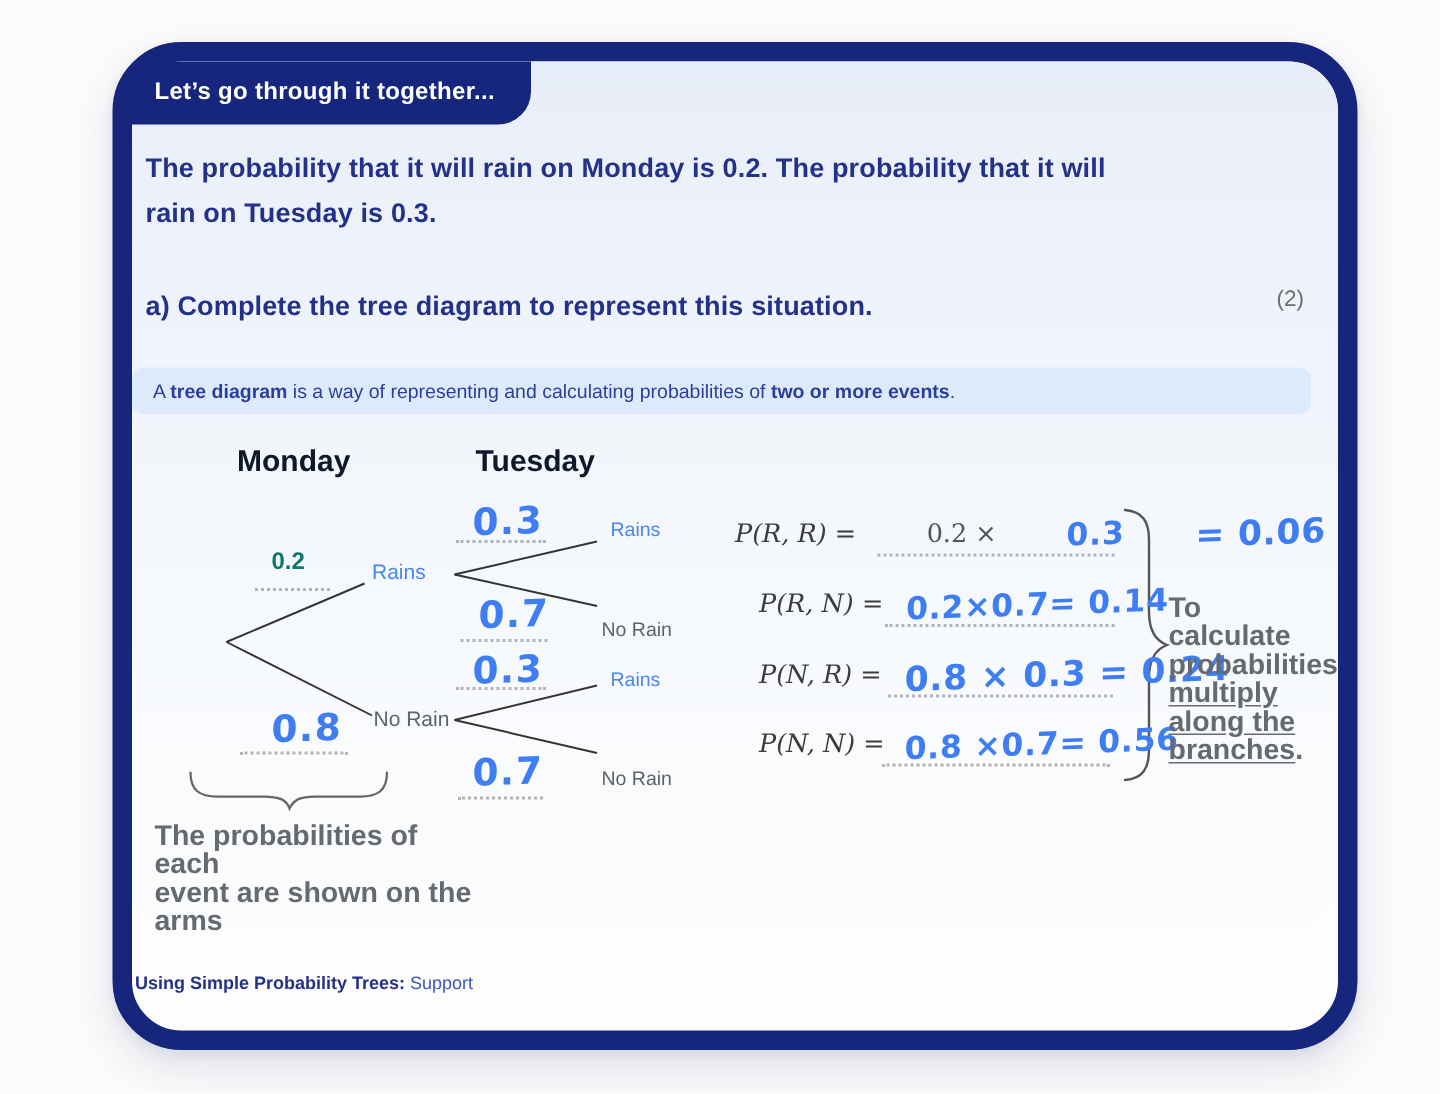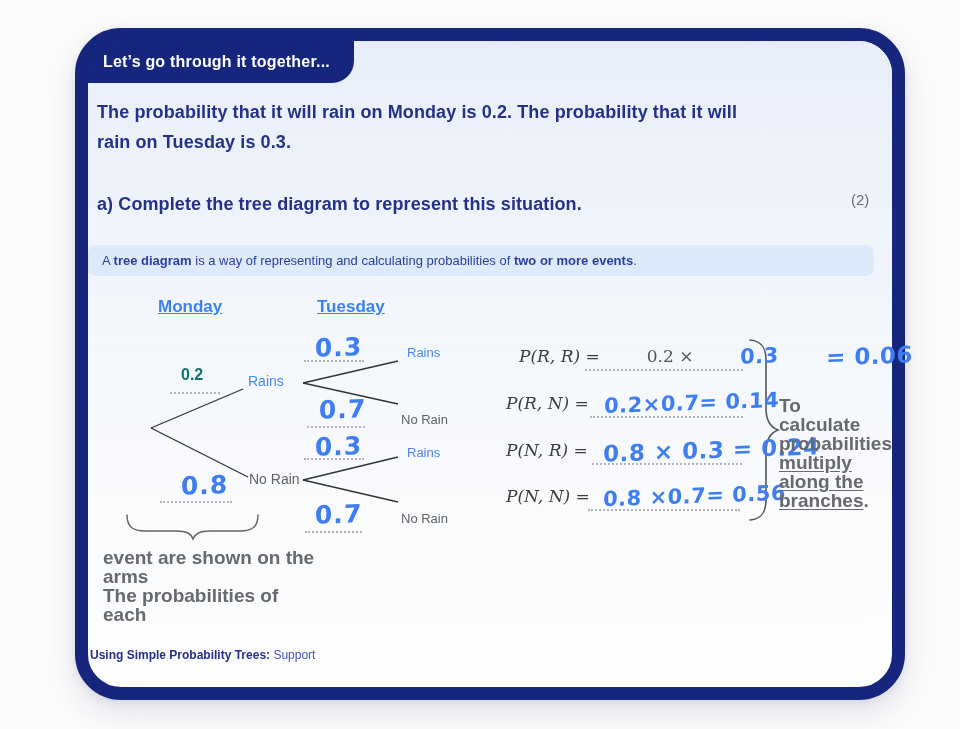--- a/index.html
+++ b/index.html
@@ -21,21 +21,21 @@
   
   .q{left:97px;color:#233189;font-size:18px;font-weight:600;line-height:30px;letter-spacing:.1px;}
   .marks{left:851px;top:191px;color:#6d6d6d;font-size:15px;}
 
   
   .banner{left:88px;top:245px;width:772px;height:31px;background:#ddeafc;border-radius:8px;
           display:flex;align-items:center;padding-left:14px;font-size:13px;color:#2a3f9d;}
   .banner b{font-weight:bold;text-align:right;}
 
   
-  .colhead{font-size:17px;font-weight:bold;color:#3b82f6;text-decoration:underline;}
+  .colhead{font-size:20px;font-weight:bold;color:#0f172a;}
   .prob-typed{font-size:16px;font-weight:bold;color:#0f766e;}
   .lbl-blue{color:#4a86f0;}
   .lbl-gray{color:#5f6368;}
   .lbl14{font-size:14px;}
   .lbl13{font-size:13px;}
   .blank{border-bottom:2px dotted #b3b3b3;height:0;}
   .hand{color:#3f7df2;font-weight:bold;display:inline-block;transform:rotate(-2deg) skewX(-3deg);
         letter-spacing:1px;font-family:"DejaVu Sans",sans-serif;}
   .hand26{font-size:25px;}
 
@@ -111,25 +111,25 @@
 
   <div class="abs hand hand26" style="left:315px;top:432px;">0.3</div>
   <div class="abs blank" style="left:304px;top:458px;width:60px;"></div>
   <div class="abs lbl-blue lbl13" style="left:407px;top:445px;">Rains</div>
 
   <div class="abs hand hand26" style="left:315px;top:500px;">0.7</div>
   <div class="abs blank" style="left:305px;top:531px;width:57px;"></div>
   <div class="abs lbl-gray lbl13" style="left:401px;top:511px;">No Rain</div>
 
   <div class="abs note" style="left:103px;top:548px;width:220px;">
+    <div>The probabilities of each</div>
     <div>event are shown on the arms</div>
-    <div>The probabilities of each</div>
   </div>
 
-  <div class="abs eqrow" style="left:519px;top:342px;gap:47px;">
+  <div class="abs eqrow" style="left:490px;top:342px;gap:47px;">
     <span class="eqlabel">P(R, R) =</span>
     <span class="eqtyped">0.2 ×</span>
     <span class="hand hand-eq">0.3</span>
     <span class="hand hand-eq-lg">= 0.06</span>
   </div>
   <div class="abs blank" style="left:585px;top:369px;width:158px;"></div>
 
   <div class="abs eqrow" style="left:506px;top:389px;">
     <span class="eqlabel">P(R, N) =</span>
     <span class="hand hand-eq" style="margin-left:8px;">0.2×0.7= 0.14</span>

